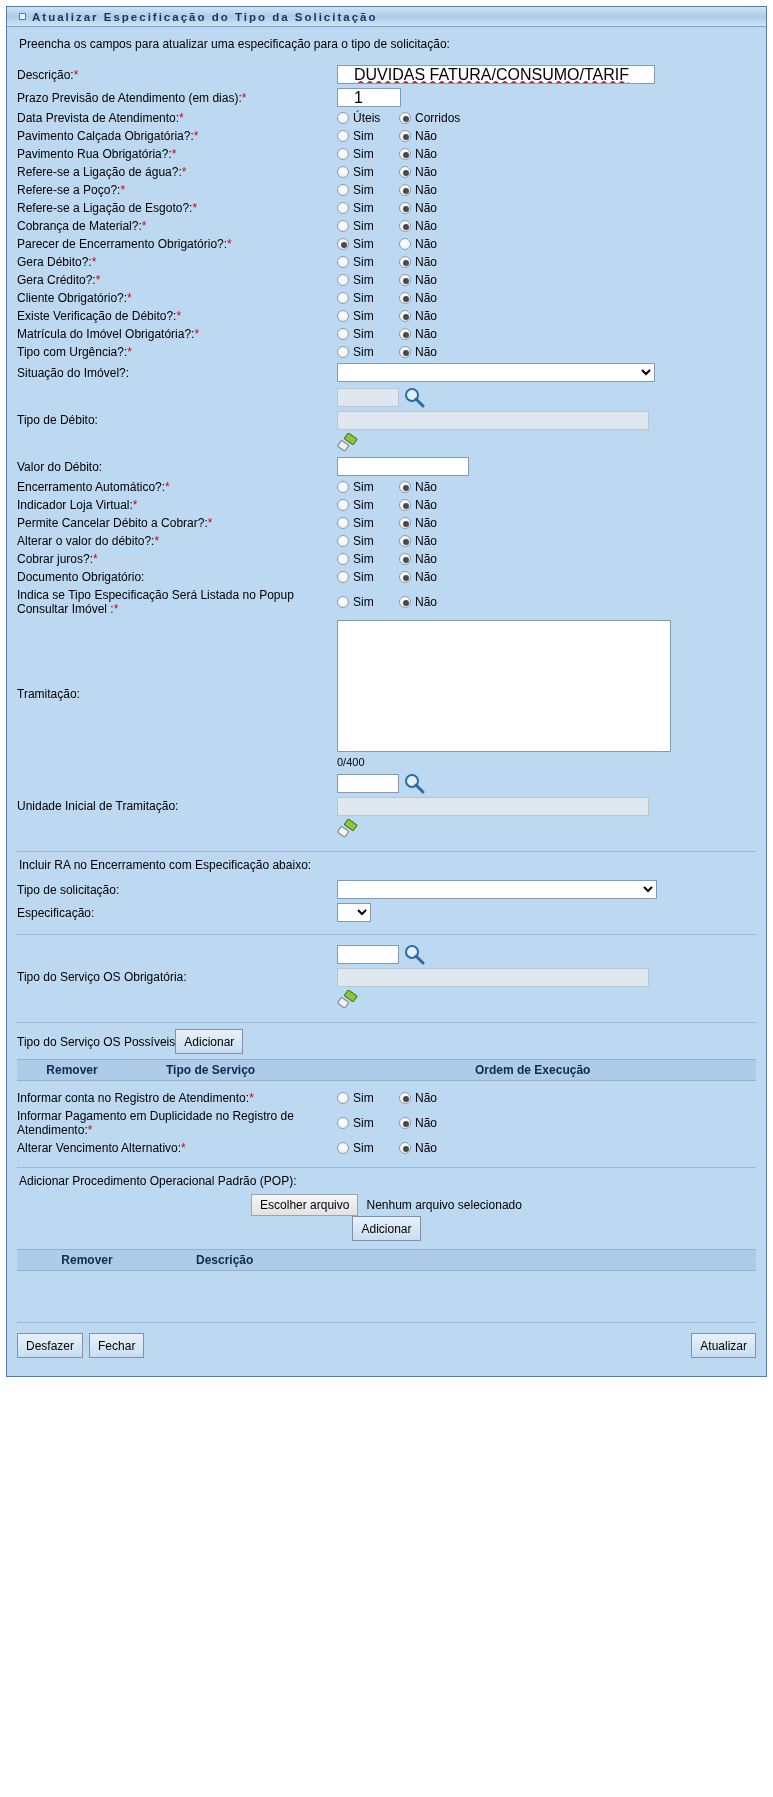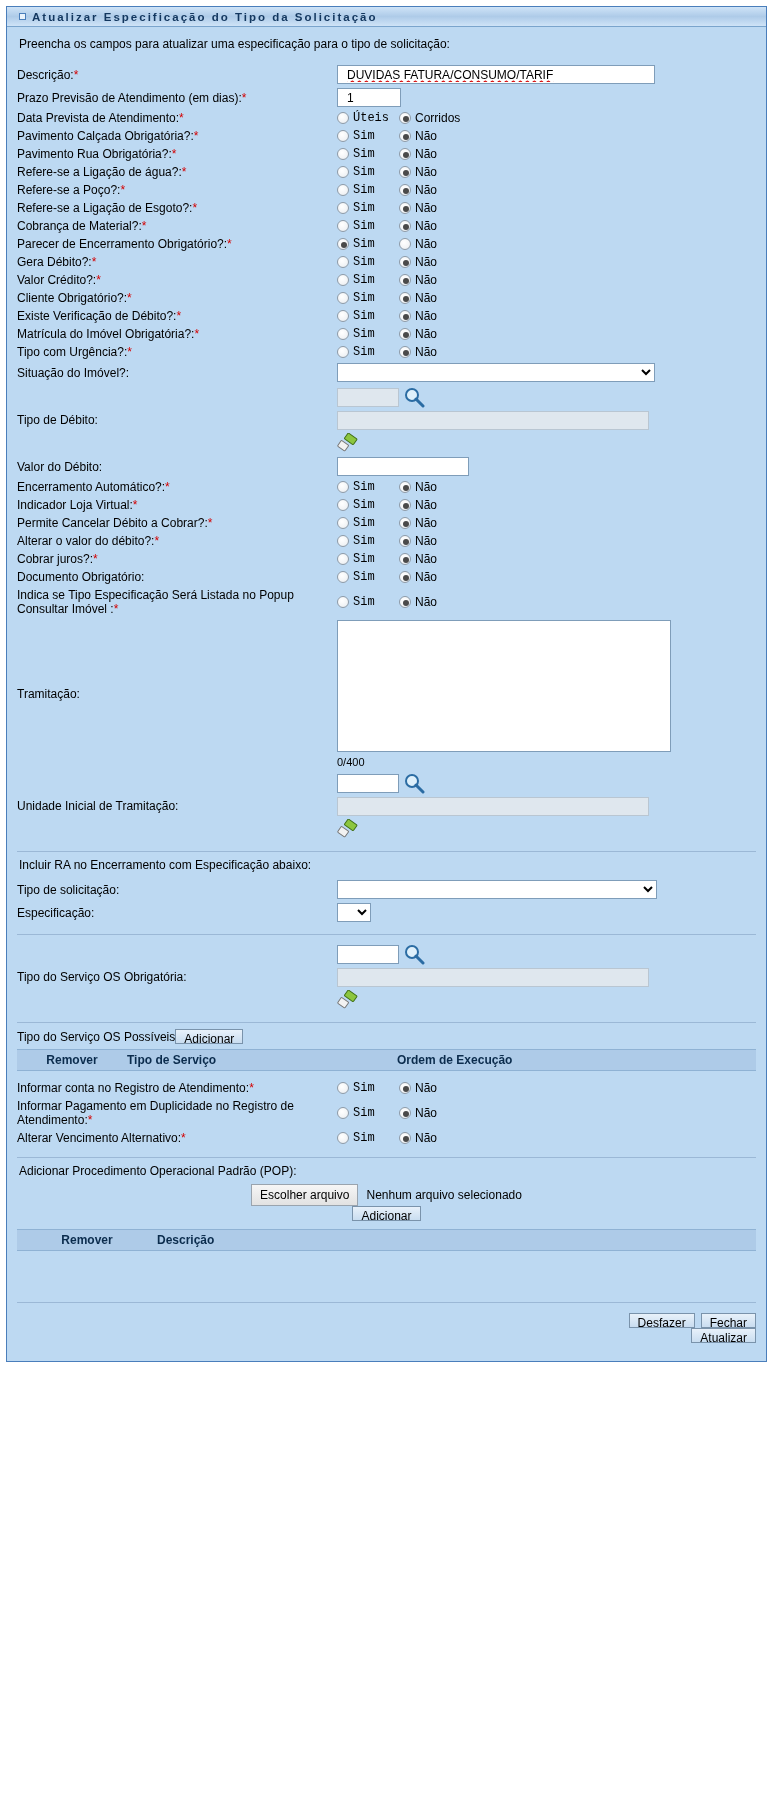--- a/index.html
+++ b/index.html
@@ -61,32 +61,32 @@
     width: 320px;
     padding-left: 2px;
     padding-right: 6px;
   }
   .req { color: #d40000; }
   .bold { font-weight: normal; }
   input[type="text"] {
     border: 1px solid #7f9db9;
     background: #ffffff;
     font-family: "Liberation Sans", sans-serif;
-    font-size: 12px;
+    font-size: 16px;
     height: 19px;
-    padding: 1px 9px;
+    padding: 1px 16px;
   }
   input.readonly {
     background: #dfe7ee;
     border: 1px solid #b9c6d2;
     color: #333;
   }
   .radio-row { display: flex; align-items: center; gap: 6px; }
   .radio-row .opt { display: flex; align-items: center; gap: 4px; }
-  .radio-row .opt:first-child { min-width: 56px; font-family: Liberation Mono, monospace; }
+  .radio-row .opt:first-child { min-width: 56px; }
   .radio {
     width: 12px; height: 12px;
     border: 1px solid #8c9aa8;
     border-radius: 50%;
     background: radial-gradient(circle at 40% 35%, #ffffff 0%, #f2f4f6 60%, #dfe3e8 100%);
     display: inline-block;
     position: relative;
     flex: none;
   }
   .radio.on::after {
@@ -139,57 +139,57 @@
     color: #000;
     margin: 4px 0 6px 2px;
   }
   .btn {
     font-family: "Liberation Sans", sans-serif;
     font-size: 12px;
     border: 1px solid #7a93ab;
     background: linear-gradient(to bottom, #e8f1fa, #c9ddf0);
     color: #000;
     padding: 2px 8px;
-    height: 15px;
+    height: 25px;
     cursor: pointer;
   }
   .btn-file {
     font-size: 12px;
     border: 1px solid #9aa4ae;
     background: linear-gradient(to bottom, #f6f6f6, #e2e2e2);
     padding: 3px 8px;
     color: #000;
   }
   .grid-head {
     background: #aecbe8;
     border-top: 1px solid #8fb2d4;
     border-bottom: 1px solid #8fb2d4;
     font-size: 12px;
     font-weight: bold;
     color: #0b2c4d;
     height: 22px;
     display: flex;
     align-items: center;
+    gap: 39px;
   }
   .grid-empty {
     background: #bdd9f2;
     height: 52px;
     border-bottom: 1px solid #9bb8d6;
   }
   .row-between {
     display: flex;
     align-items: center;
     justify-content: flex-start;
   }
   .footer {
     display: flex;
     align-items: flex-end;
     justify-content: space-between;
     padding: 10px 0 8px 0;
-    flex-direction: column;
   }
   .footer .left { display: flex; gap: 6px; }
   .filerow { display: flex; align-items: center; gap: 8px; }
   .small-txt { font-size: 12px; color: #000; }
   .spellwave {
     text-decoration: underline;
     text-decoration-style: wavy;
     text-decoration-color: #d40000;
   }
 </style>
@@ -361,21 +361,21 @@
                     <span class="rlabel">Sim</span>
                   </span>
             <span class="opt">
                     <span class="radio on"></span>
                     <span class="rlabel">Não</span>
                   </span>
           </div>
               </td>
         </tr>
         <tr>
-          <td class="lbl"><span class="bold">Valor Crédito?:</span><span class="req">*</span></td>
+          <td class="lbl"><span class="bold">Gera Crédito?:</span><span class="req">*</span></td>
           <td>
                 <div class="radio-row">
             <span class="opt">
                     <span class="radio"></span>
                     <span class="rlabel">Sim</span>
                   </span>
             <span class="opt">
                     <span class="radio on"></span>
                     <span class="rlabel">Não</span>
                   </span>

